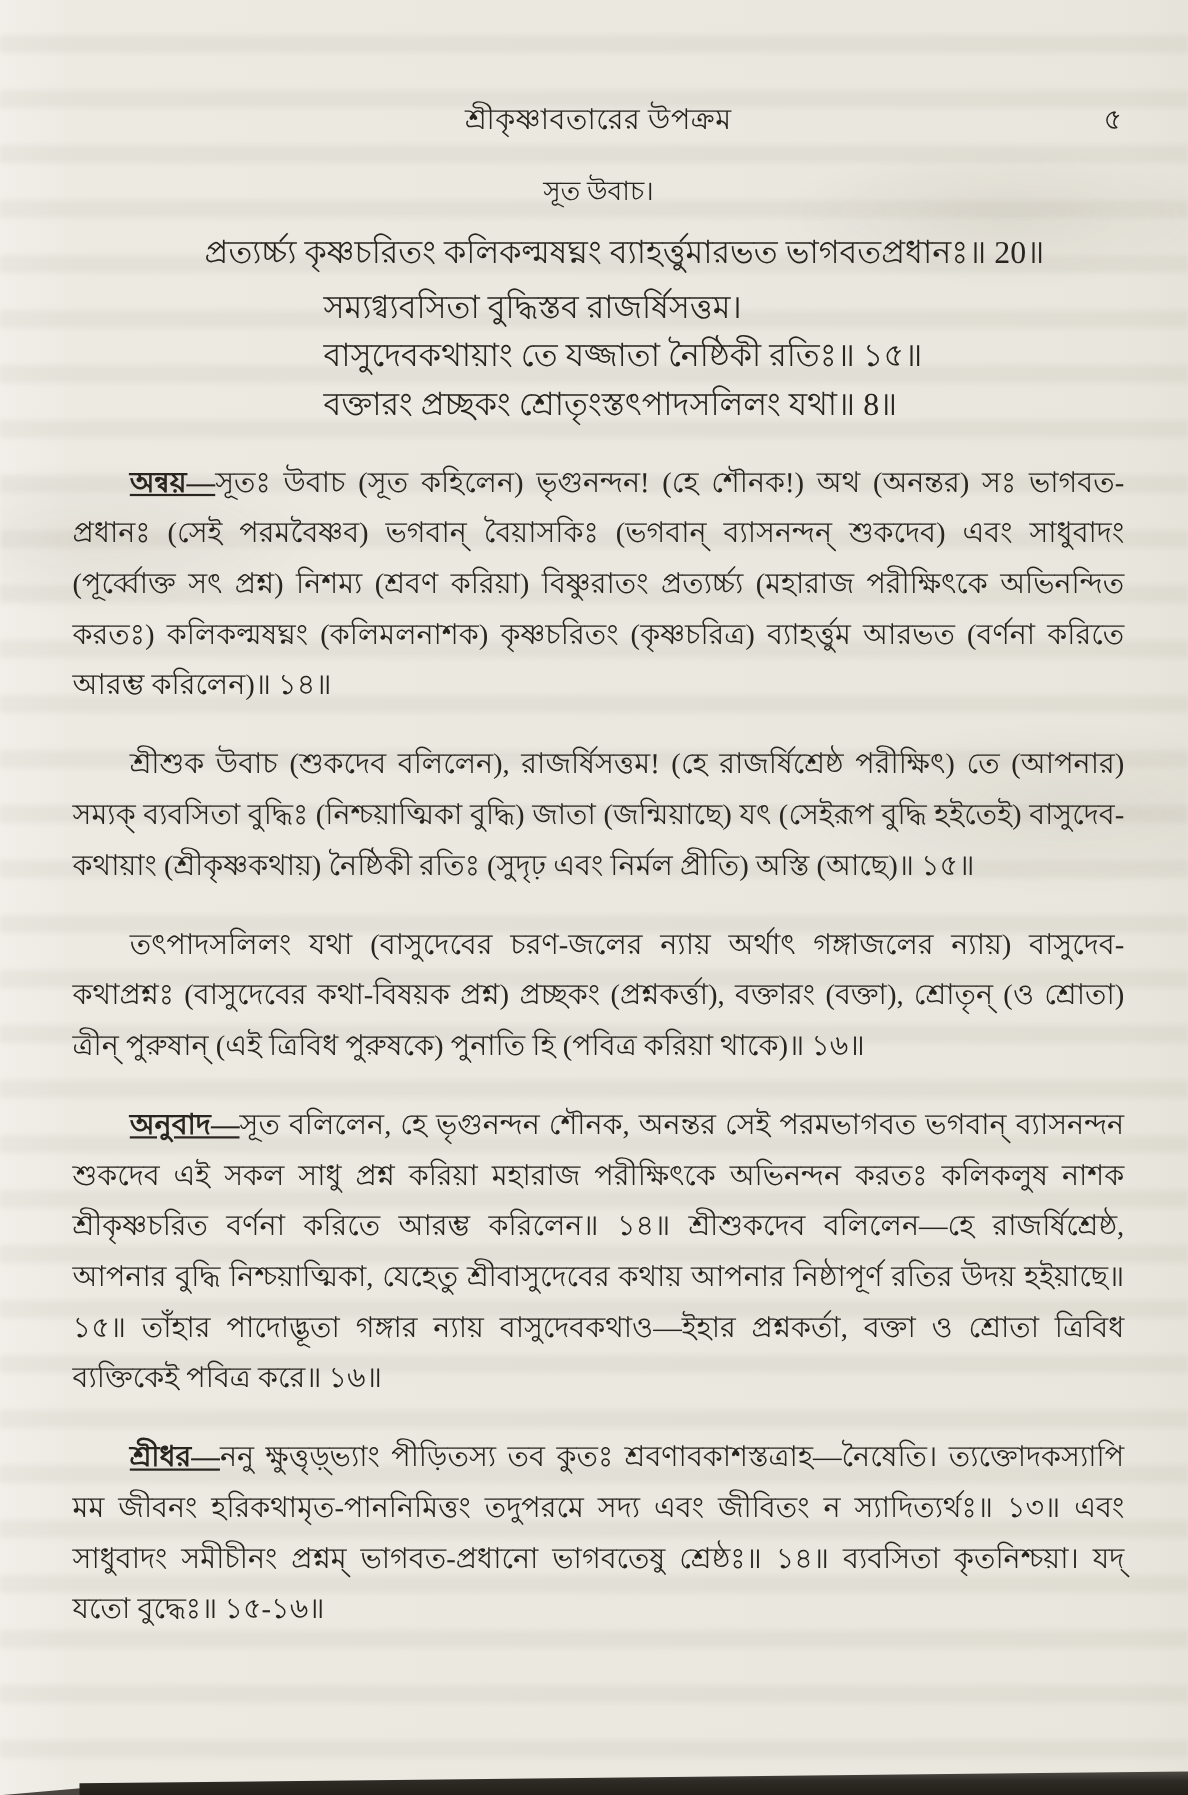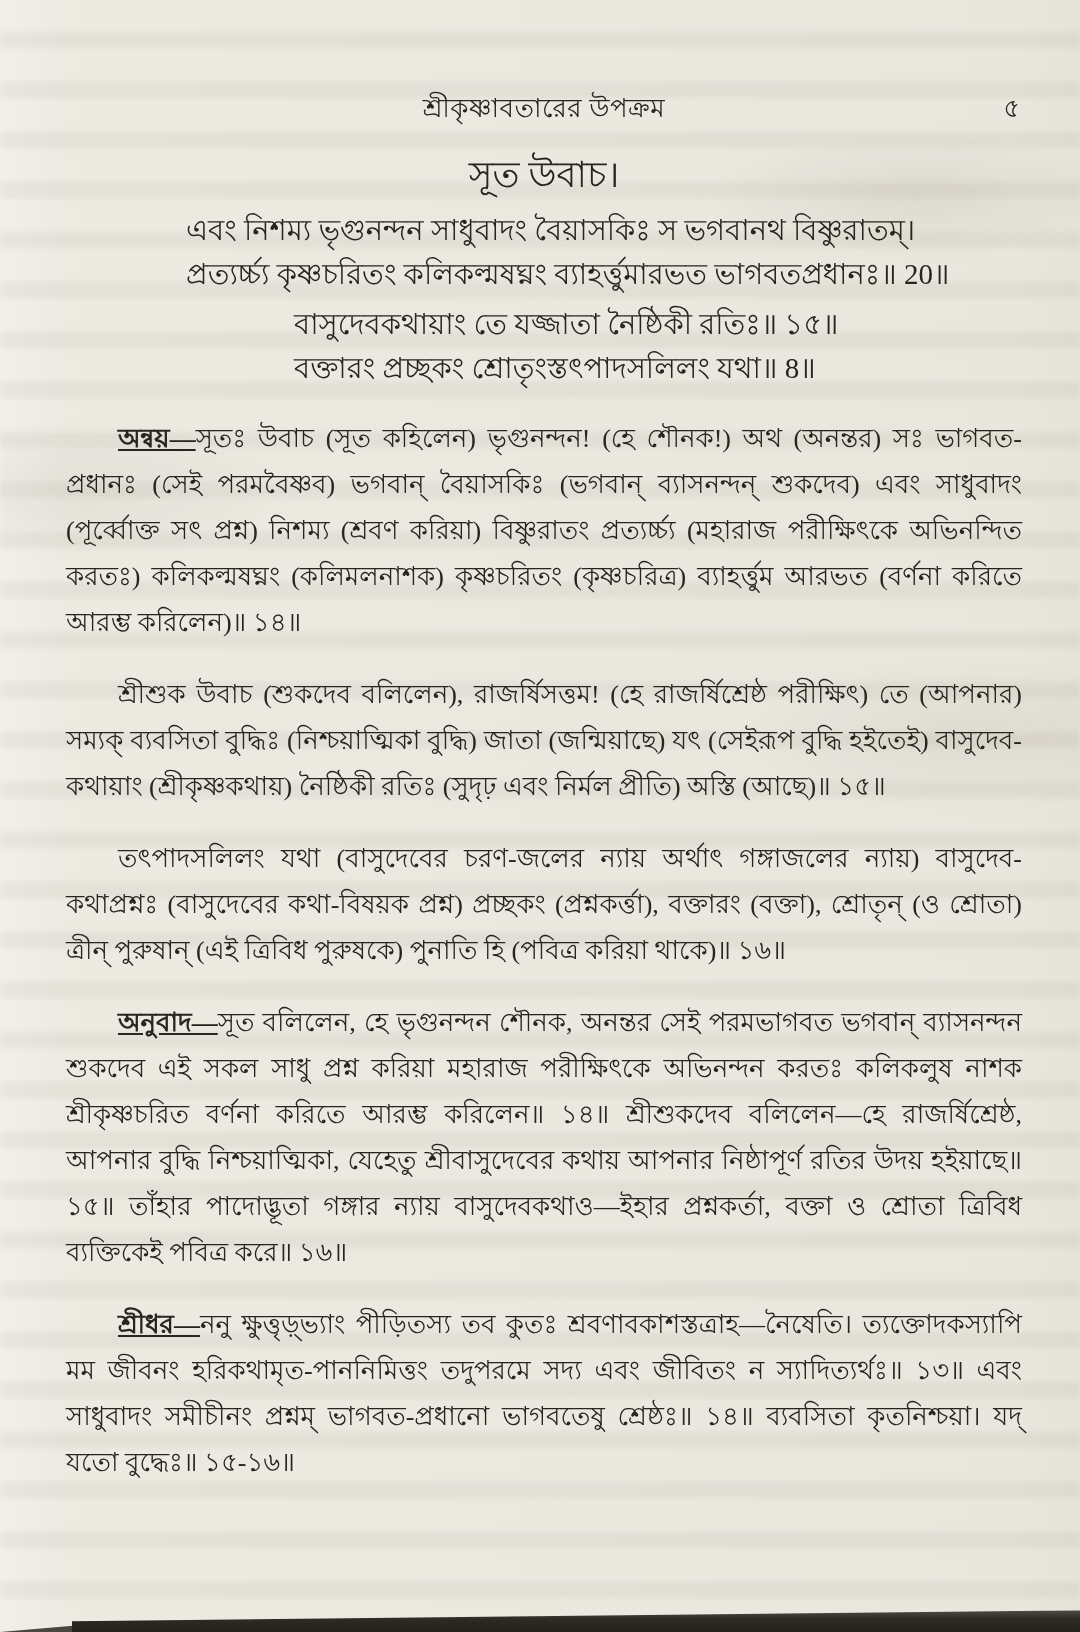--- a/index.html
+++ b/index.html
@@ -34,21 +34,21 @@
     left: 66px; right: 58px; top: 86px;
     font-size: 26px;
     line-height: 46px;
   }
   .header { position: relative; text-align: center; height: 44px; }
   .title { font-size: 26px; letter-spacing: 0.5px; }
   .pagenum { position: absolute; right: 2px; top: 0; font-size: 26px; }
 
   .invocation {
     text-align: center;
-    font-size: 36px;
+    font-size: 24px;
     margin-top: 22px;
     margin-bottom: 8px;
   }
   .verse { font-size: 29px; line-height: 44px; }
   .verse.v14 { padding-left: 120px; margin: 10px 0 4px 0; }
   .verse.v1516 { padding-left: 228px; margin: 6px 0 4px 0; }
   .vline { white-space: nowrap; }
 
   .para {
     margin: 26px 0 0 0;
@@ -82,26 +82,26 @@
   <div class="content">
 
     <div class="header">
       <span class="title">শ্রীকৃষ্ণাবতারের উপক্রম</span>
       <span class="pagenum">৫</span>
     </div>
 
     <div class="invocation">সূত উবাচ।</div>
 
     <div class="verse v14">
-      <div class="vline">এবং নিশম্য ভৃগুনন্দন সাধুবাদং বৈয়াসকিঃ স ভগবানথ বিষ্ণুরাতম্।</div>
       <div class="vline">প্রত্যর্চ্চ্য কৃষ্ণচরিতং কলিকল্মষঘ্নং ব্যাহর্ত্তুমারভত ভাগবতপ্রধানঃ॥ 20॥</div>
     </div>
 
 
     <div class="verse v1516">
+      <div class="vline">সম্যগ্ব্যবসিতা বুদ্ধিস্তব রাজর্ষিসত্তম।</div>
       <div class="vline">বাসুদেবকথায়াং তে যজ্জাতা নৈষ্ঠিকী রতিঃ॥ ১৫॥</div>
       <div class="vline">বক্তারং প্রচ্ছকং শ্রোতৃংস্তৎপাদসলিলং যথা॥ 8॥</div>
     </div>
 
     <p class="para"><span class="lead">অন্বয়—</span><span>সূতঃ উবাচ (সূত কহিলেন) ভৃগুনন্দন! (হে শৌনক!) অথ (অনন্তর) সঃ ভাগবত-প্রধানঃ (সেই পরমবৈষ্ণব) ভগবান্ বৈয়াসকিঃ (ভগবান্ ব্যাসনন্দন্ শুকদেব) এবং সাধুবাদং (পূর্ব্বোক্ত সৎ প্রশ্ন) নিশম্য (শ্রবণ করিয়া) বিষ্ণুরাতং প্রত্যর্চ্চ্য (মহারাজ পরীক্ষিৎকে অভিনন্দিত করতঃ) কলিকল্মষঘ্নং (কলিমলনাশক) কৃষ্ণচরিতং (কৃষ্ণচরিত্র) ব্যাহর্ত্তুম আরভত (বর্ণনা করিতে আরম্ভ করিলেন)॥ ১৪॥</span></p>
 
     <p class="para"><span class="lead"></span><span>শ্রীশুক উবাচ (শুকদেব বলিলেন), রাজর্ষিসত্তম! (হে রাজর্ষিশ্রেষ্ঠ পরীক্ষিৎ) তে (আপনার) সম্যক্ ব্যবসিতা বুদ্ধিঃ (নিশ্চয়াত্মিকা বুদ্ধি) জাতা (জন্মিয়াছে) যৎ (সেইরূপ বুদ্ধি হইতেই) বাসুদেব-কথায়াং (শ্রীকৃষ্ণকথায়) নৈষ্ঠিকী রতিঃ (সুদৃঢ় এবং নির্মল প্রীতি) অস্তি (আছে)॥ ১৫॥</span></p>
 
     <p class="para"><span class="lead"></span><span>তৎপাদসলিলং যথা (বাসুদেবের চরণ-জলের ন্যায় অর্থাৎ গঙ্গাজলের ন্যায়) বাসুদেব-কথাপ্রশ্নঃ (বাসুদেবের কথা-বিষয়ক প্রশ্ন) প্রচ্ছকং (প্রশ্নকর্ত্তা), বক্তারং (বক্তা), শ্রোতৃন্ (ও শ্রোতা) ত্রীন্ পুরুষান্ (এই ত্রিবিধ পুরুষকে) পুনাতি হি (পবিত্র করিয়া থাকে)॥ ১৬॥</span></p>
 

